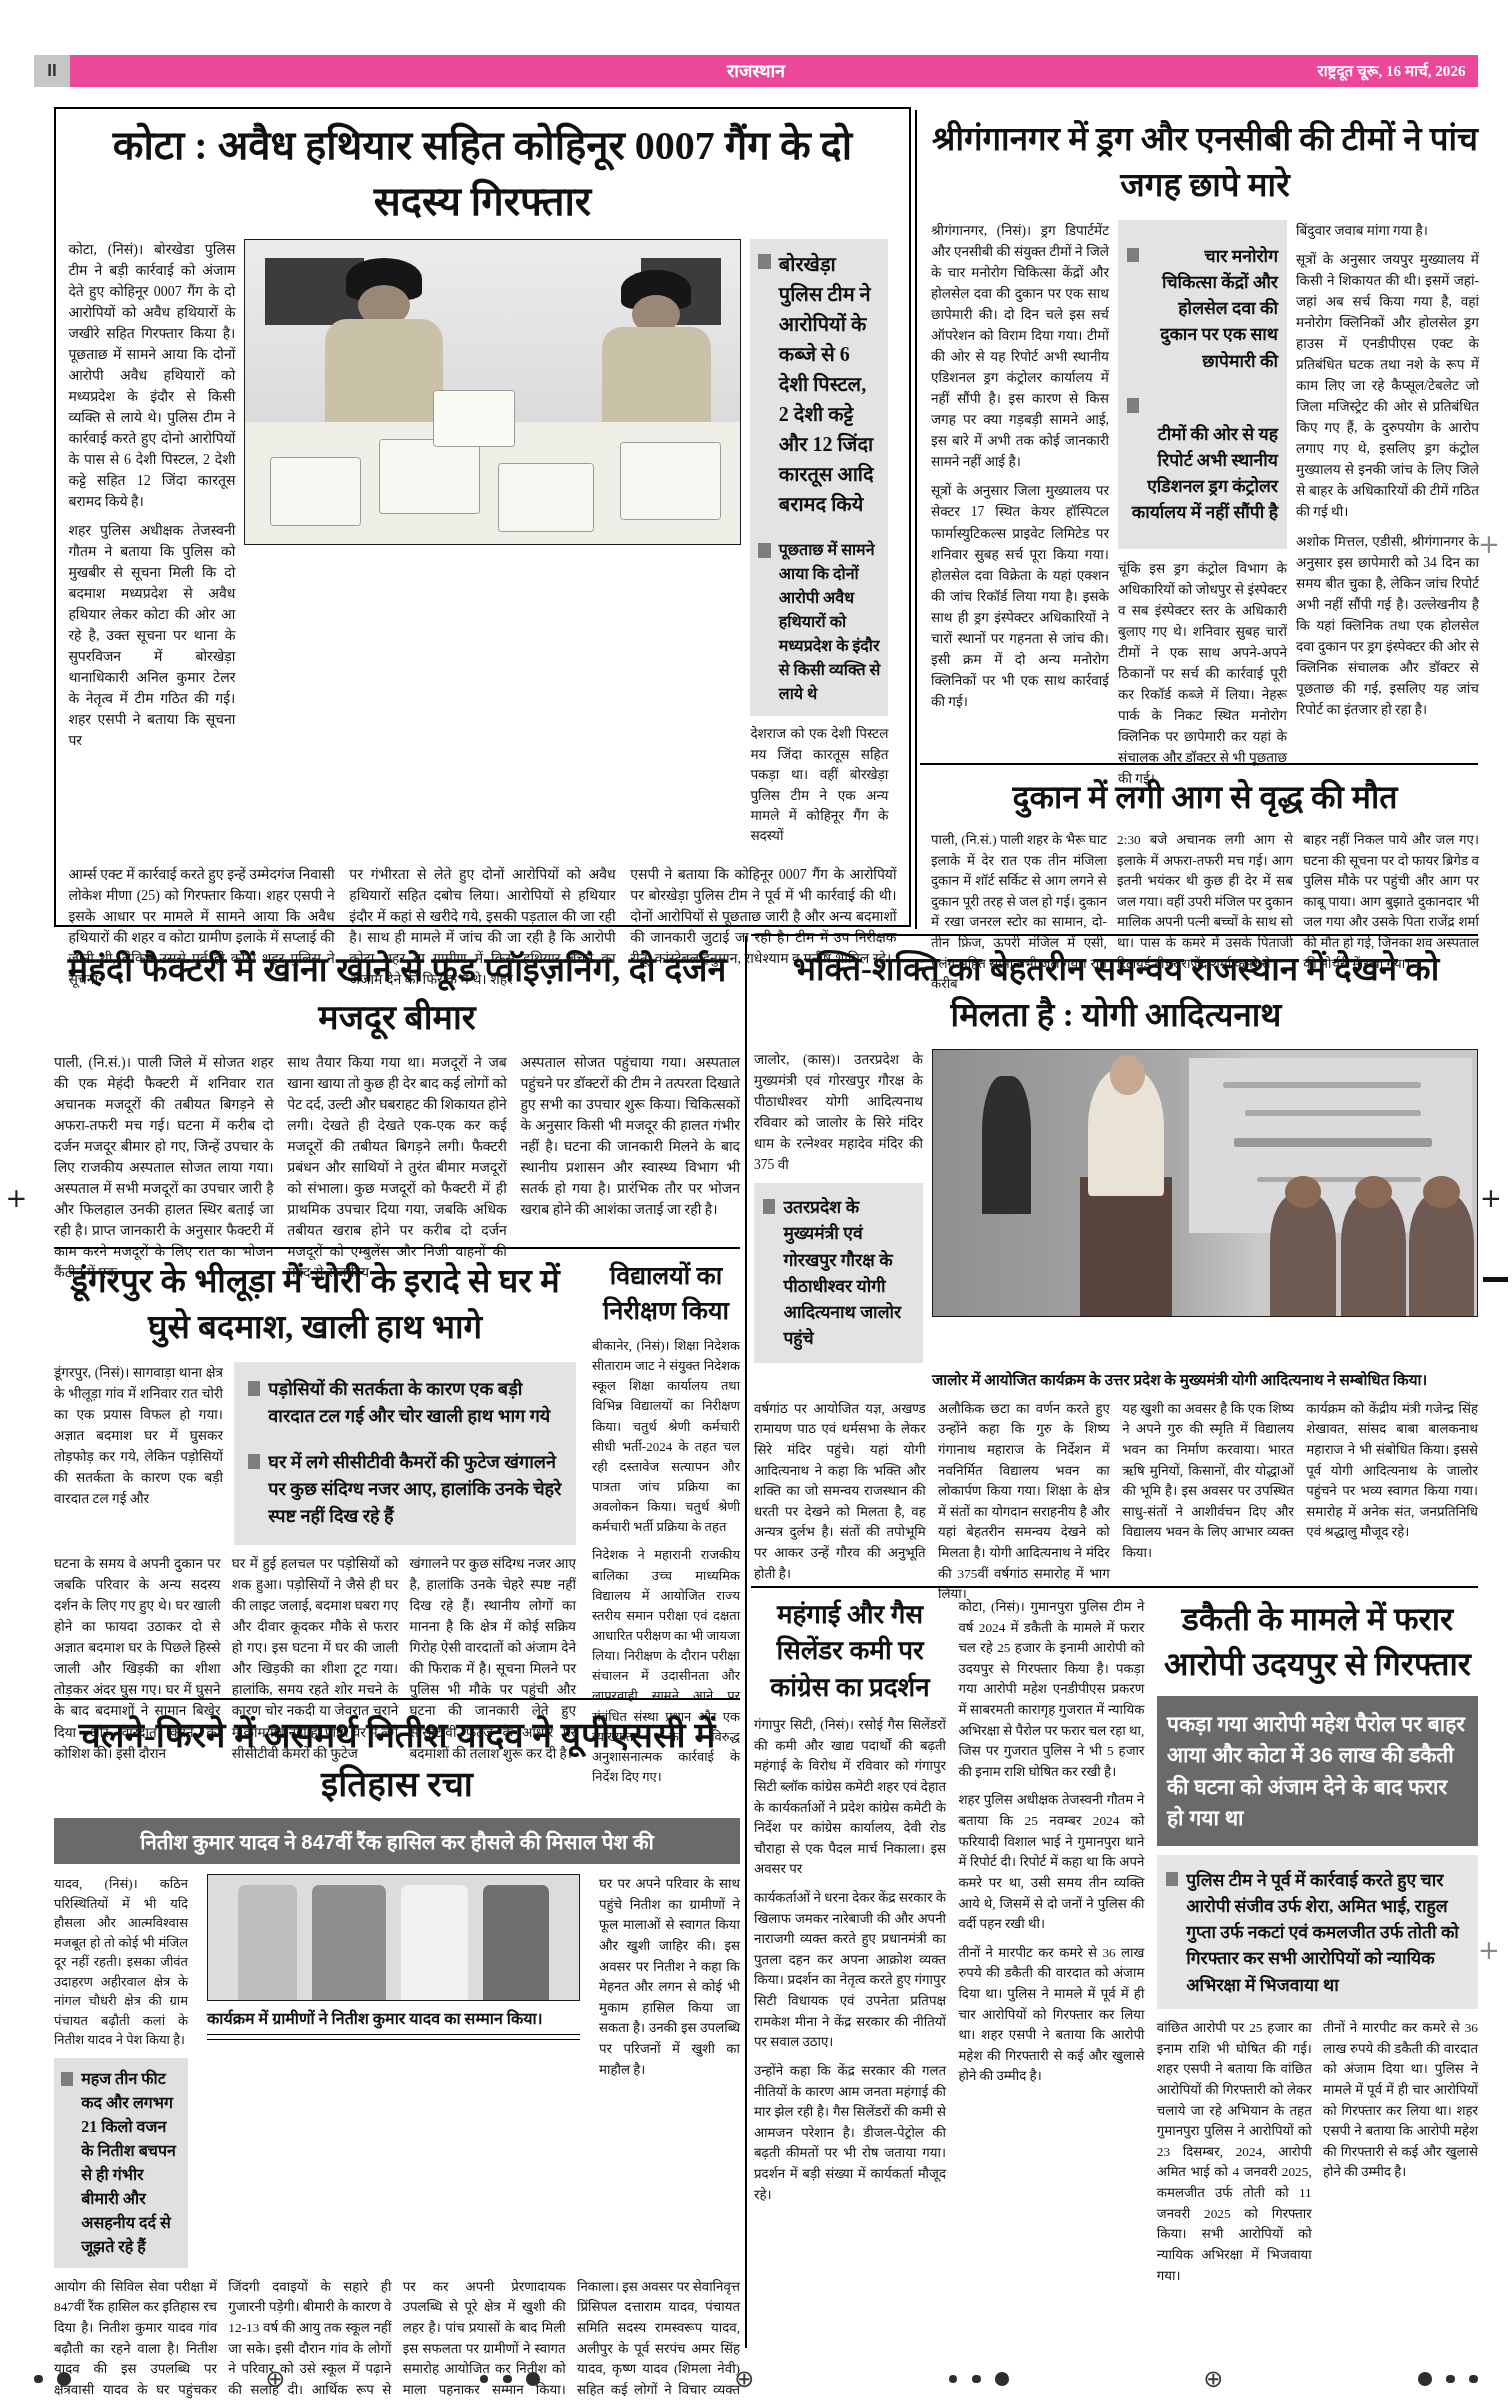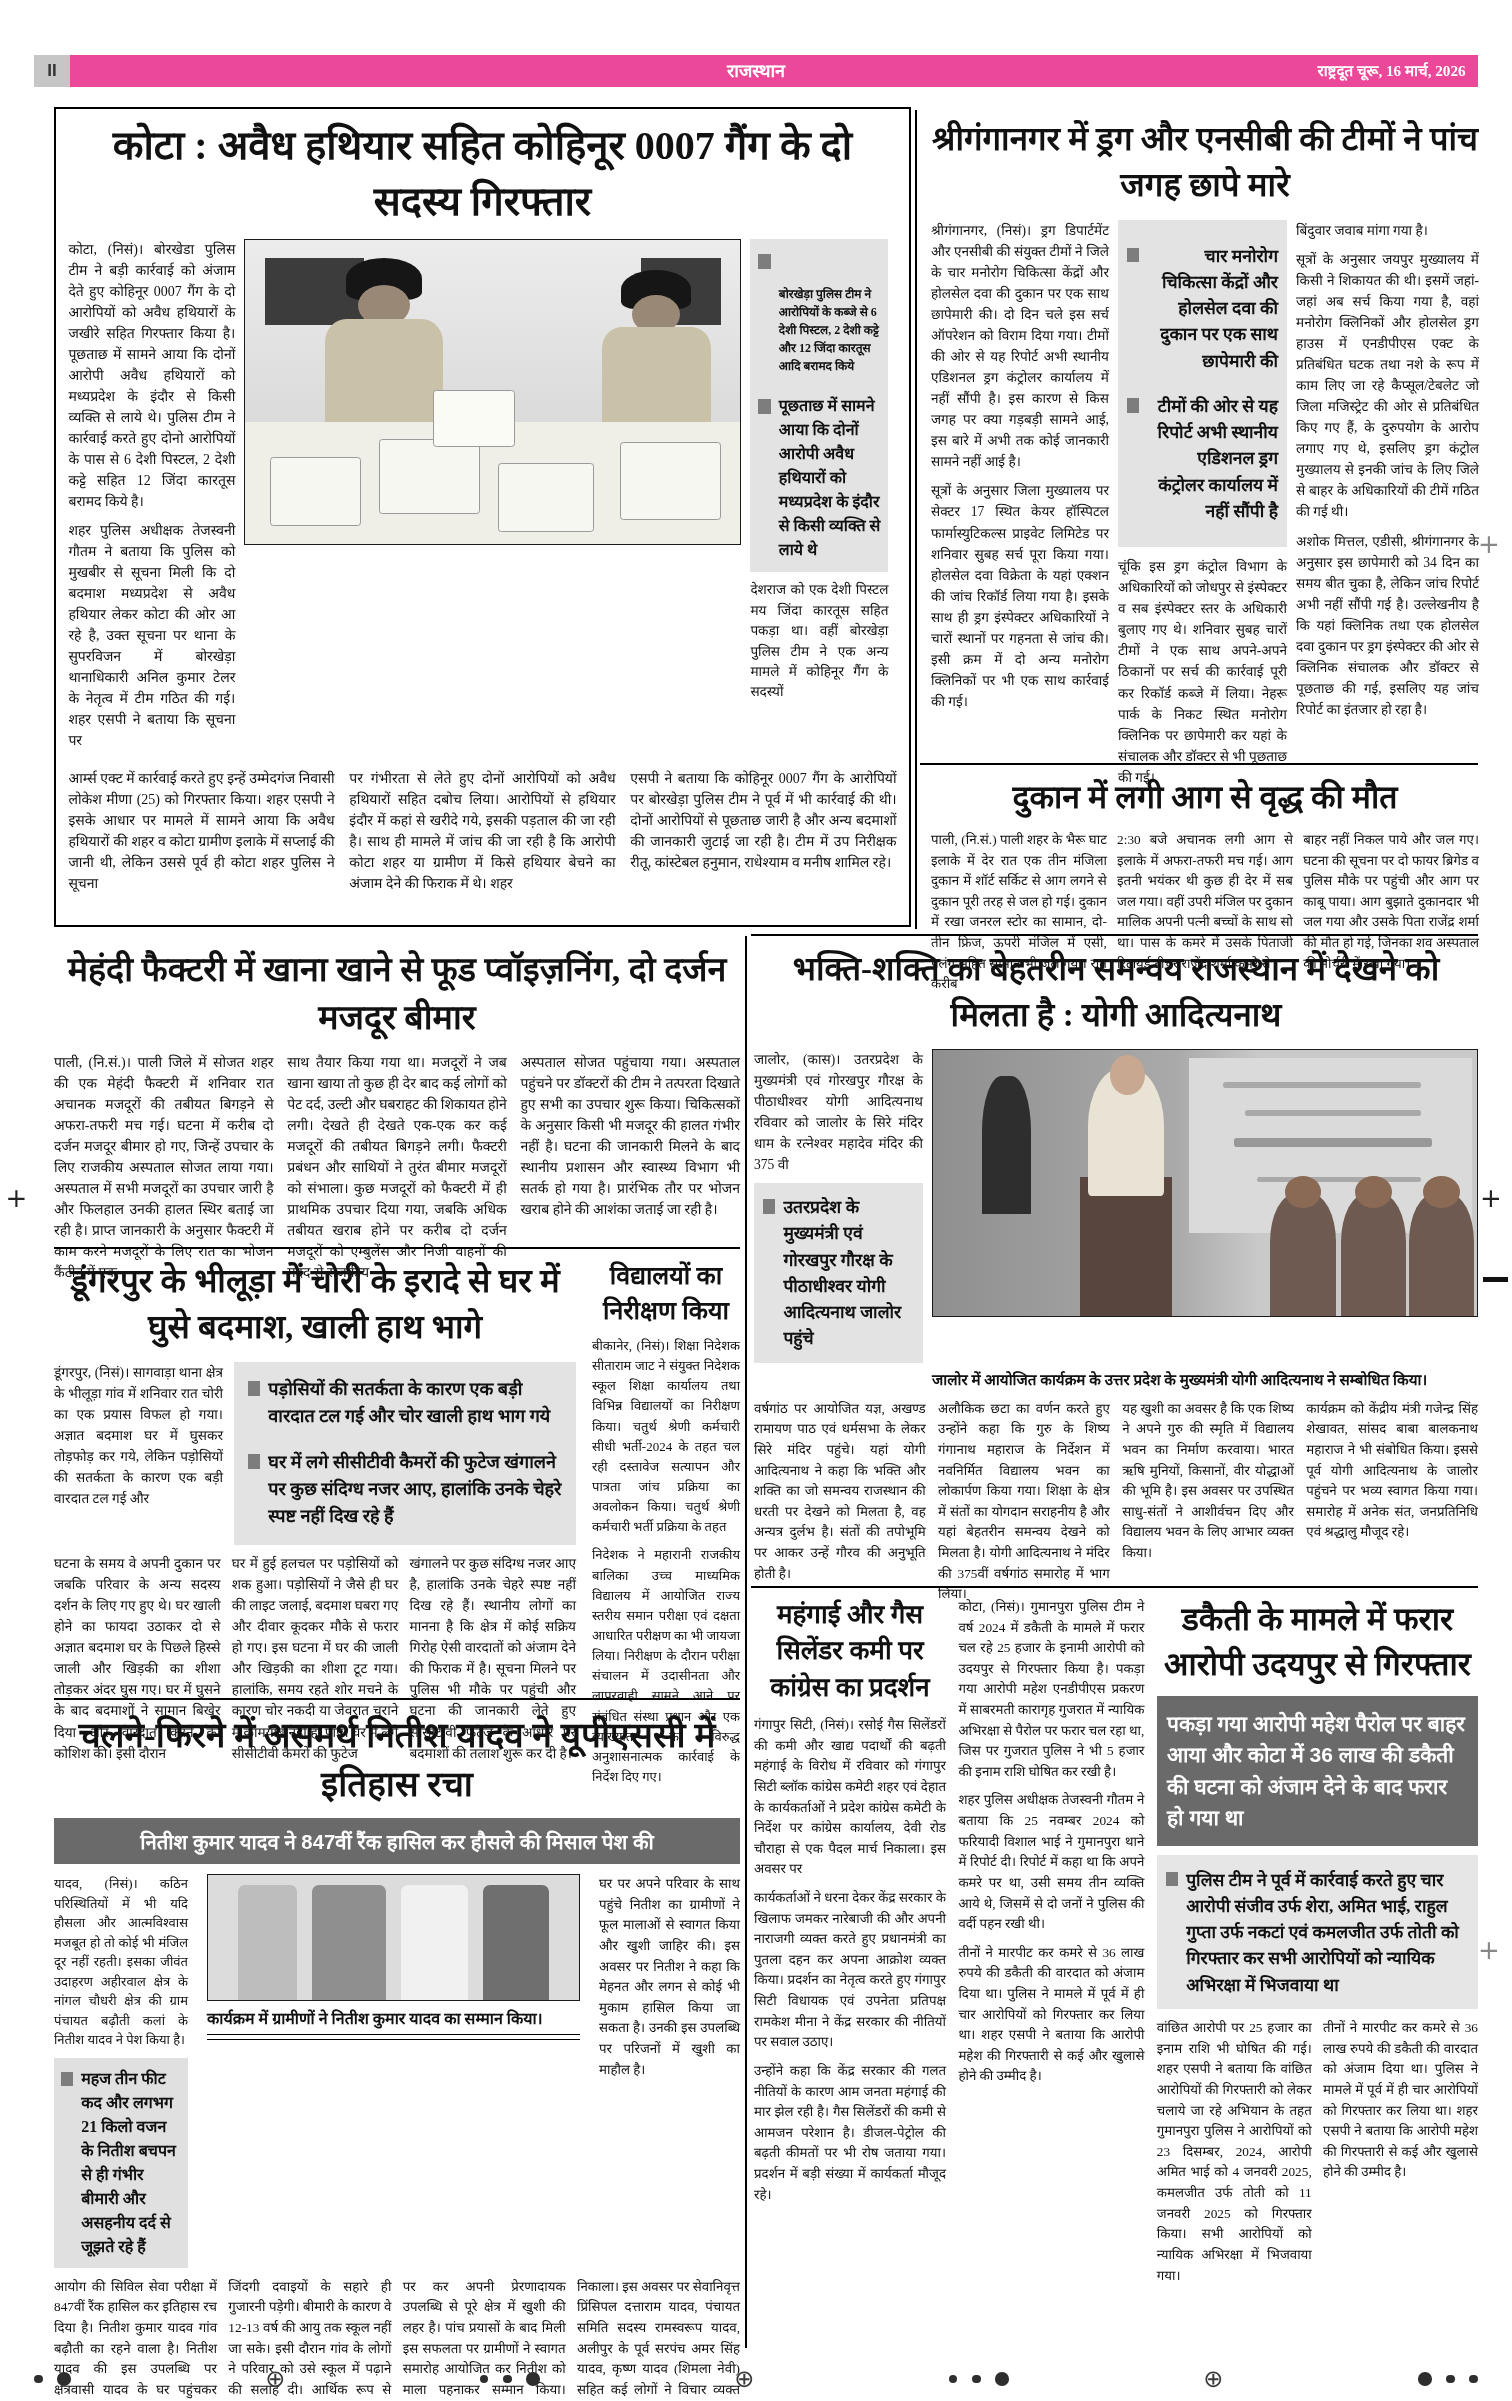--- a/index.html
+++ b/index.html
@@ -98,21 +98,21 @@
         <div class="abs k-box" style="left:5%;bottom:6%;width:18%;height:22%;"></div>
         <div class="abs k-box" style="left:27%;bottom:10%;width:20%;height:24%;"></div>
         <div class="abs k-box" style="left:51%;bottom:4%;width:19%;height:22%;"></div>
         <div class="abs k-box" style="right:4%;bottom:8%;width:20%;height:25%;"></div>
         <div class="abs k-box" style="left:38%;bottom:32%;width:16%;height:18%;background:#fbfbf6;"></div>
       </div>
       <div class="col" style="width:138px;">
         <div class="gbox" style="padding:10.2px 8px;">
           <div class="bullet">
               <span class="sq"></span>
-            <span class="btxt" style="font-size:12px;margin-top:36px;">बोरखेड़ा पुलिस टीम ने आरोपियों के कब्जे से 6 देशी पिस्टल, 2 देशी कट्टे और 12 जिंदा कारतूस आदि बरामद किये</span>
+            <span class="btxt" style="font-size:20px;">बोरखेड़ा पुलिस टीम ने आरोपियों के कब्जे से 6 देशी पिस्टल, 2 देशी कट्टे और 12 जिंदा कारतूस आदि बरामद किये</span>
             </div>
           <div class="bullet" style="margin-bottom:0;">
               <span class="sq"></span>
             <span class="btxt" style="font-size:16px;">पूछताछ में सामने आया कि दोनों आरोपी अवैध हथियारों को मध्यप्रदेश के इंदौर से किसी व्यक्ति से लाये थे</span>
             </div>
         </div>
         <p style="margin-top:8px;font-size:13.6px;line-height:1.5;">देशराज को एक देशी पिस्टल मय जिंदा कारतूस सहित पकड़ा था। वहीं बोरखेड़ा पुलिस टीम ने एक अन्य मामले में कोहिनूर गैंग के सदस्यों</p>
       </div>
     </div>
     <div class="cols" style="margin-top:9px;gap:14.7px;">
@@ -136,21 +136,21 @@
       <div class="col" style="width:178px;font-size:13.6px;line-height:1.55;">
         <p>श्रीगंगानगर, (निसं)। ड्रग डिपार्टमेंट और एनसीबी की संयुक्त टीमों ने जिले के चार मनोरोग चिकित्सा केंद्रों और होलसेल दवा की दुकान पर एक साथ छापेमारी की। दो दिन चले इस सर्च ऑपरेशन को विराम दिया गया। टीमों की ओर से यह रिपोर्ट अभी स्थानीय एडिशनल ड्रग कंट्रोलर कार्यालय में नहीं सौंपी है। इस कारण से किस जगह पर क्या गड़बड़ी सामने आई, इस बारे में अभी तक कोई जानकारी सामने नहीं आई है।</p>
         <p>सूत्रों के अनुसार जिला मुख्यालय पर सेक्टर 17 स्थित केयर हॉस्पिटल फार्मास्युटिकल्स प्राइवेट लिमिटेड पर शनिवार सुबह सर्च पूरा किया गया। होलसेल दवा विक्रेता के यहां एक्शन की जांच रिकॉर्ड लिया गया है। इसके साथ ही ड्रग इंस्पेक्टर अधिकारियों ने चारों स्थानों पर गहनता से जांच की। इसी क्रम में दो अन्य मनोरोग क्लिनिकों पर भी एक साथ कार्रवाई की गई।</p>
       </div>
       <div class="col" style="width:169px;">
         <div class="gbox" style="padding:23px 9px;text-align:right;">
           <div class="bullet">
               <span class="sq"></span>
             <span class="btxt" style="font-size:17.5px;">चार मनोरोग चिकित्सा केंद्रों और होलसेल दवा की दुकान पर एक साथ छापेमारी की</span>
             </div>
-          <div class="bullet" style="margin-bottom:0;">
+          <div class="bullet" style="margin-bottom:0;flex-direction:column;">
               <span class="sq"></span>
             <span class="btxt" style="font-size:17.5px;">टीमों की ओर से यह रिपोर्ट अभी स्थानीय एडिशनल ड्रग कंट्रोलर कार्यालय में नहीं सौंपी है</span>
             </div>
         </div>
         <p style="margin-top:9px;font-size:13.6px;line-height:1.55;">चूंकि इस ड्रग कंट्रोल विभाग के अधिकारियों को जोधपुर से इंस्पेक्टर व सब इंस्पेक्टर स्तर के अधिकारी बुलाए गए थे। शनिवार सुबह चारों टीमों ने एक साथ अपने-अपने ठिकानों पर सर्च की कार्रवाई पूरी कर रिकॉर्ड कब्जे में लिया। नेहरू पार्क के निकट स्थित मनोरोग क्लिनिक पर छापेमारी कर यहां के संचालक और डॉक्टर से भी पूछताछ की गई।</p>
       </div>
       <div class="col" style="flex:1;font-size:13.6px;line-height:1.55;">
         <p>बिंदुवार जवाब मांगा गया है।</p>
         <p>सूत्रों के अनुसार जयपुर मुख्यालय में किसी ने शिकायत की थी। इसमें जहां-जहां अब सर्च किया गया है, वहां मनोरोग क्लिनिकों और होलसेल ड्रग हाउस में एनडीपीएस एक्ट के प्रतिबंधित घटक तथा नशे के रूप में काम लिए जा रहे कैप्सूल/टेबलेट जो जिला मजिस्ट्रेट की ओर से प्रतिबंधित किए गए हैं, के दुरुपयोग के आरोप लगाए गए थे, इसलिए ड्रग कंट्रोल मुख्यालय से इनकी जांच के लिए जिले से बाहर के अधिकारियों की टीमें गठित की गई थी।</p>
         <p>अशोक मित्तल, एडीसी, श्रीगंगानगर के अनुसार इस छापेमारी को 34 दिन का समय बीत चुका है, लेकिन जांच रिपोर्ट अभी नहीं सौंपी गई है। उल्लेखनीय है कि यहां क्लिनिक तथा एक होलसेल दवा दुकान पर ड्रग इंस्पेक्टर की ओर से क्लिनिक संचालक और डॉक्टर से पूछताछ की गई, इसलिए यह जांच रिपोर्ट का इंतजार हो रहा है।</p>

